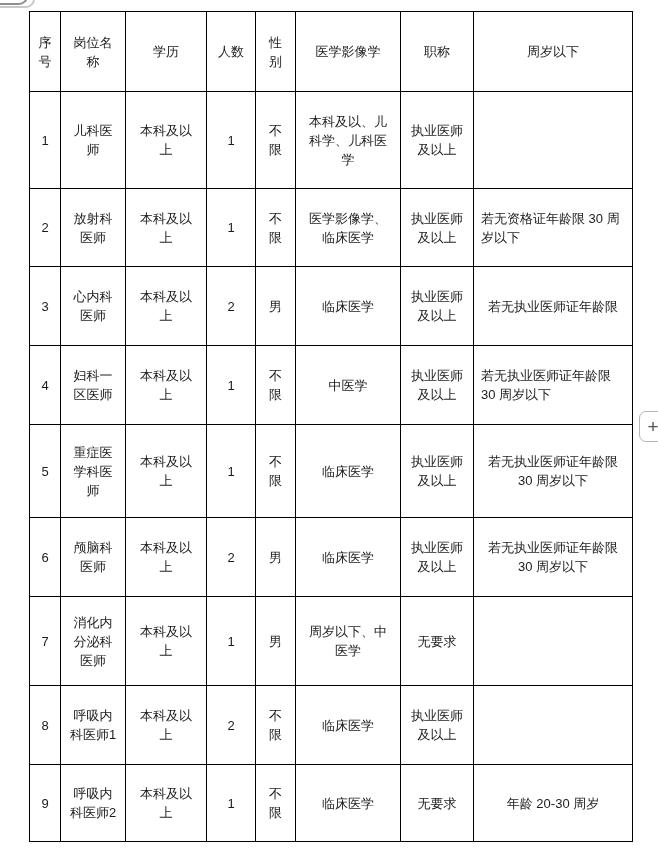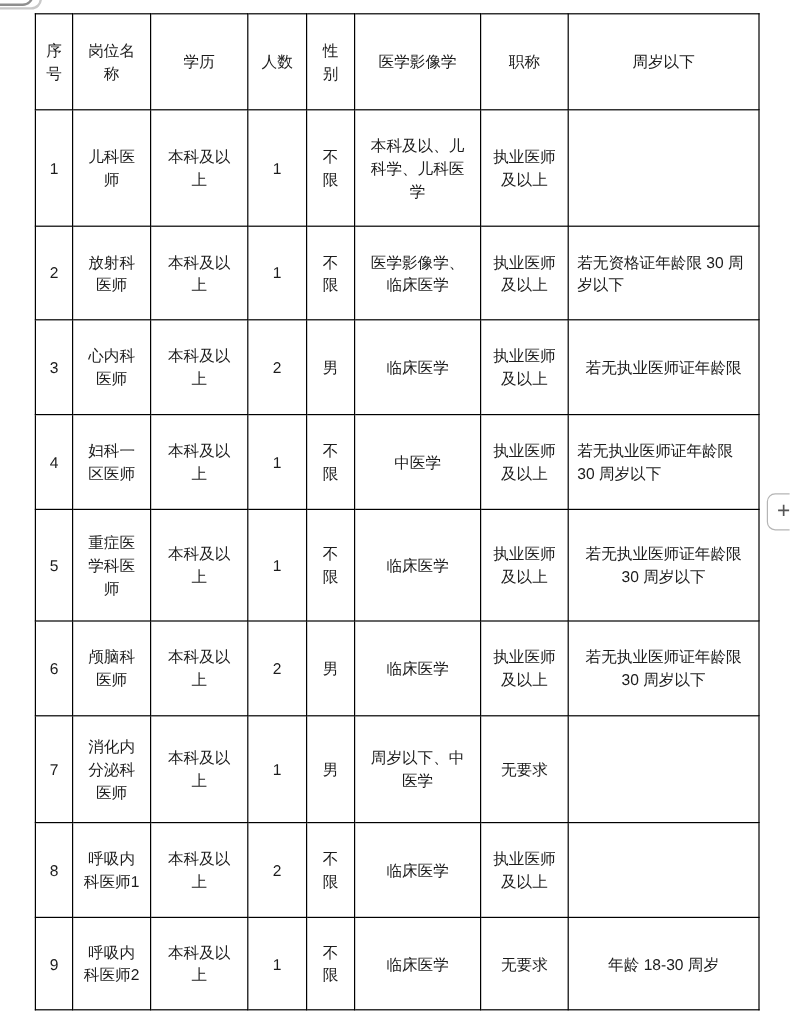--- a/index.html
+++ b/index.html
@@ -216,20 +216,20 @@
         <td>9</td>
         <td>呼吸内
 科医师2</td>
         <td>本科及以
 上</td>
         <td>1</td>
         <td>不
 限</td>
         <td>临床医学</td>
         <td>无要求</td>
-        <td>年龄 18-30 周岁</td>
+        <td>年龄 20-30 周岁</td>
       </tr>
     </tbody>
   </table>
 
   <button class="plus-btn">+</button>
 
 </div>
 
 </body></html>

